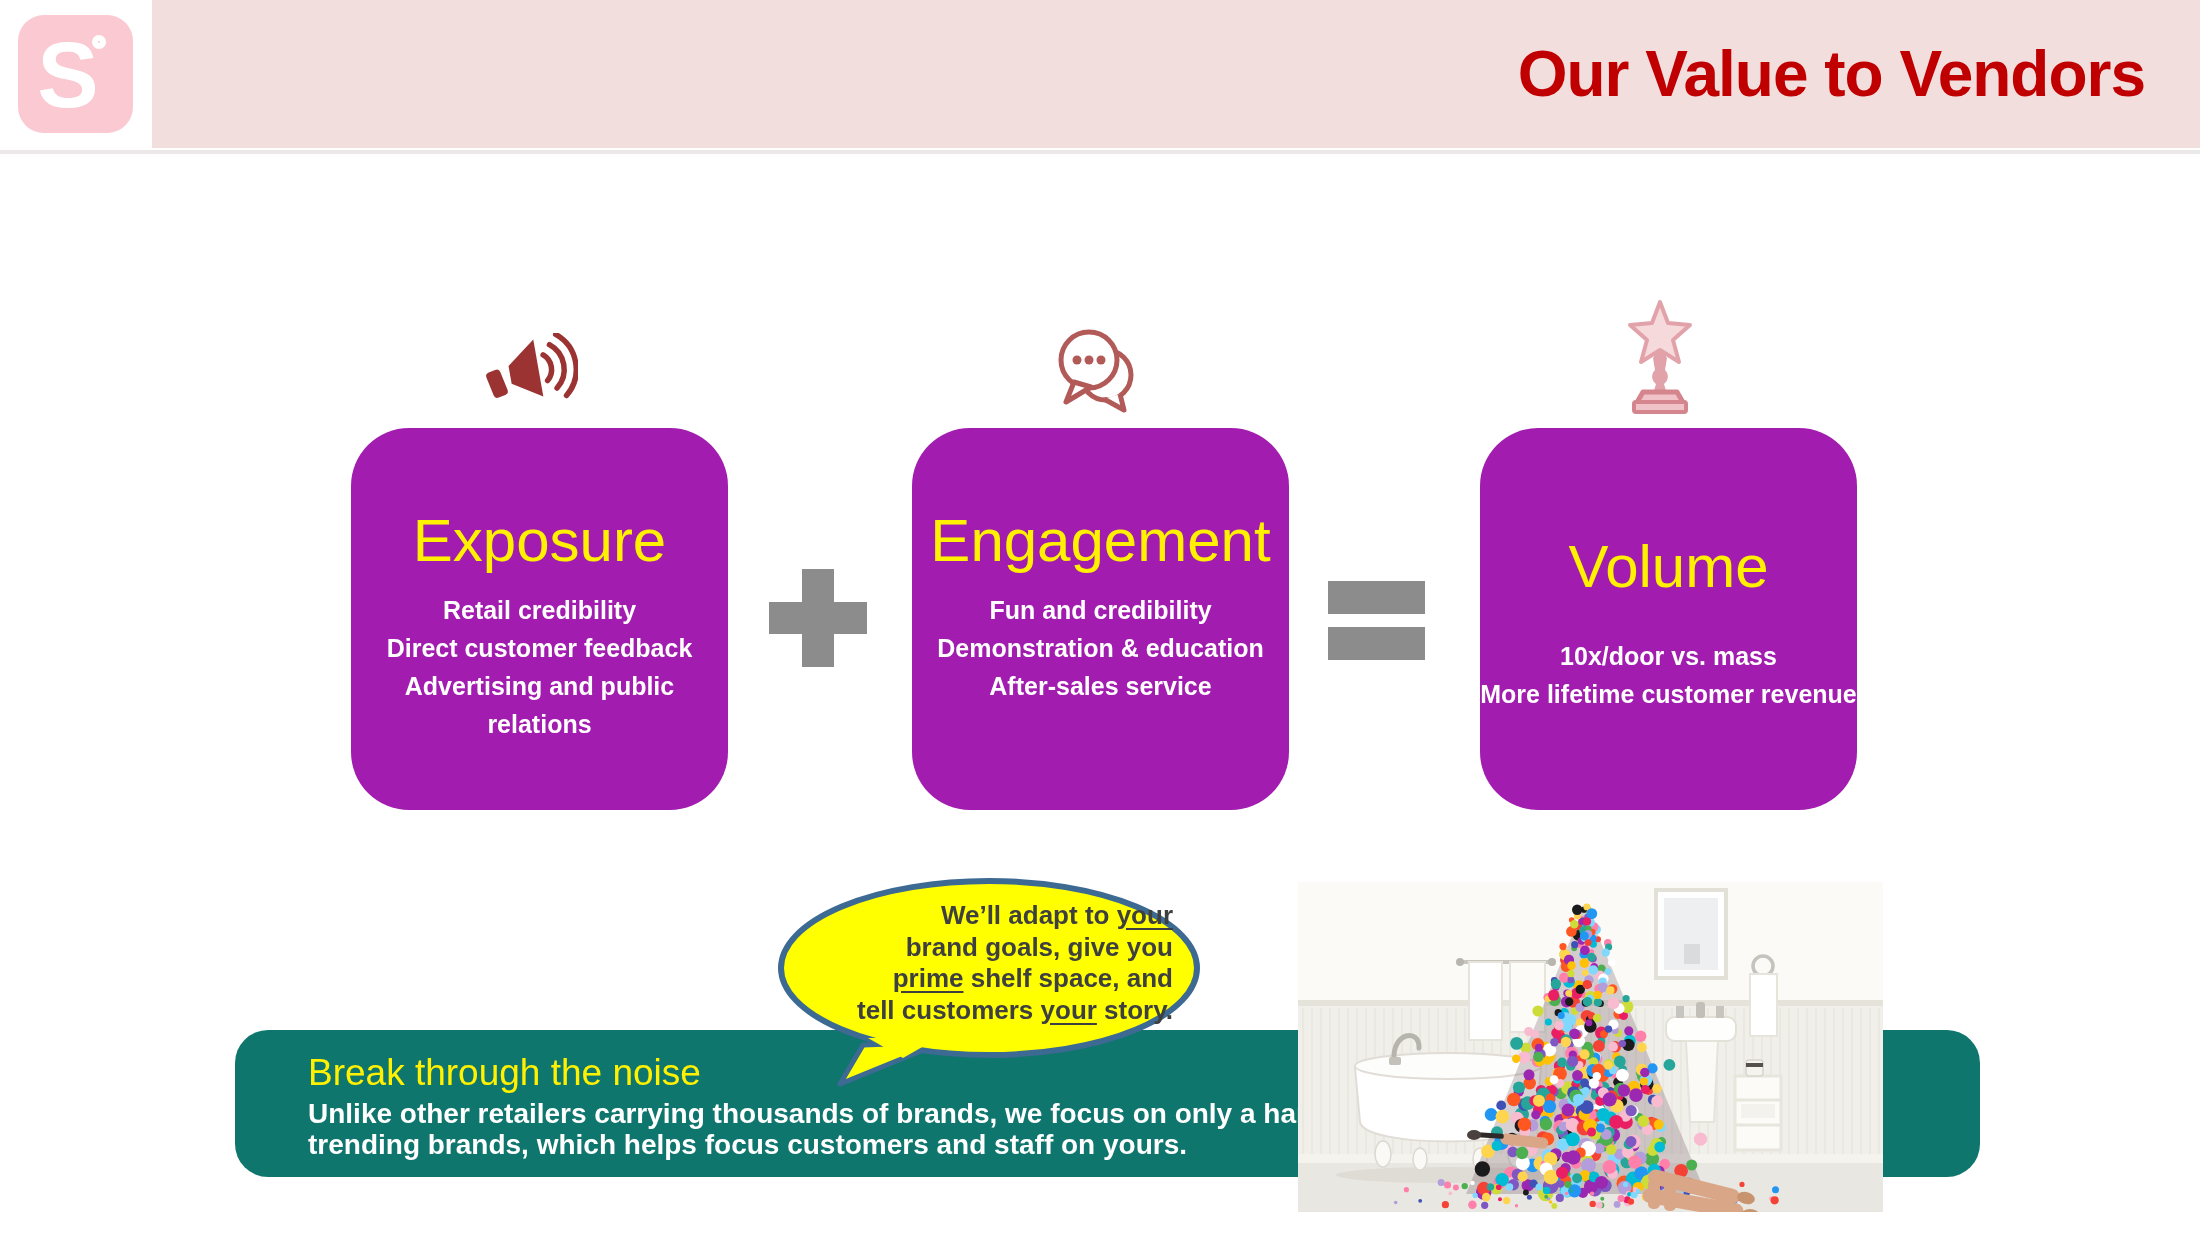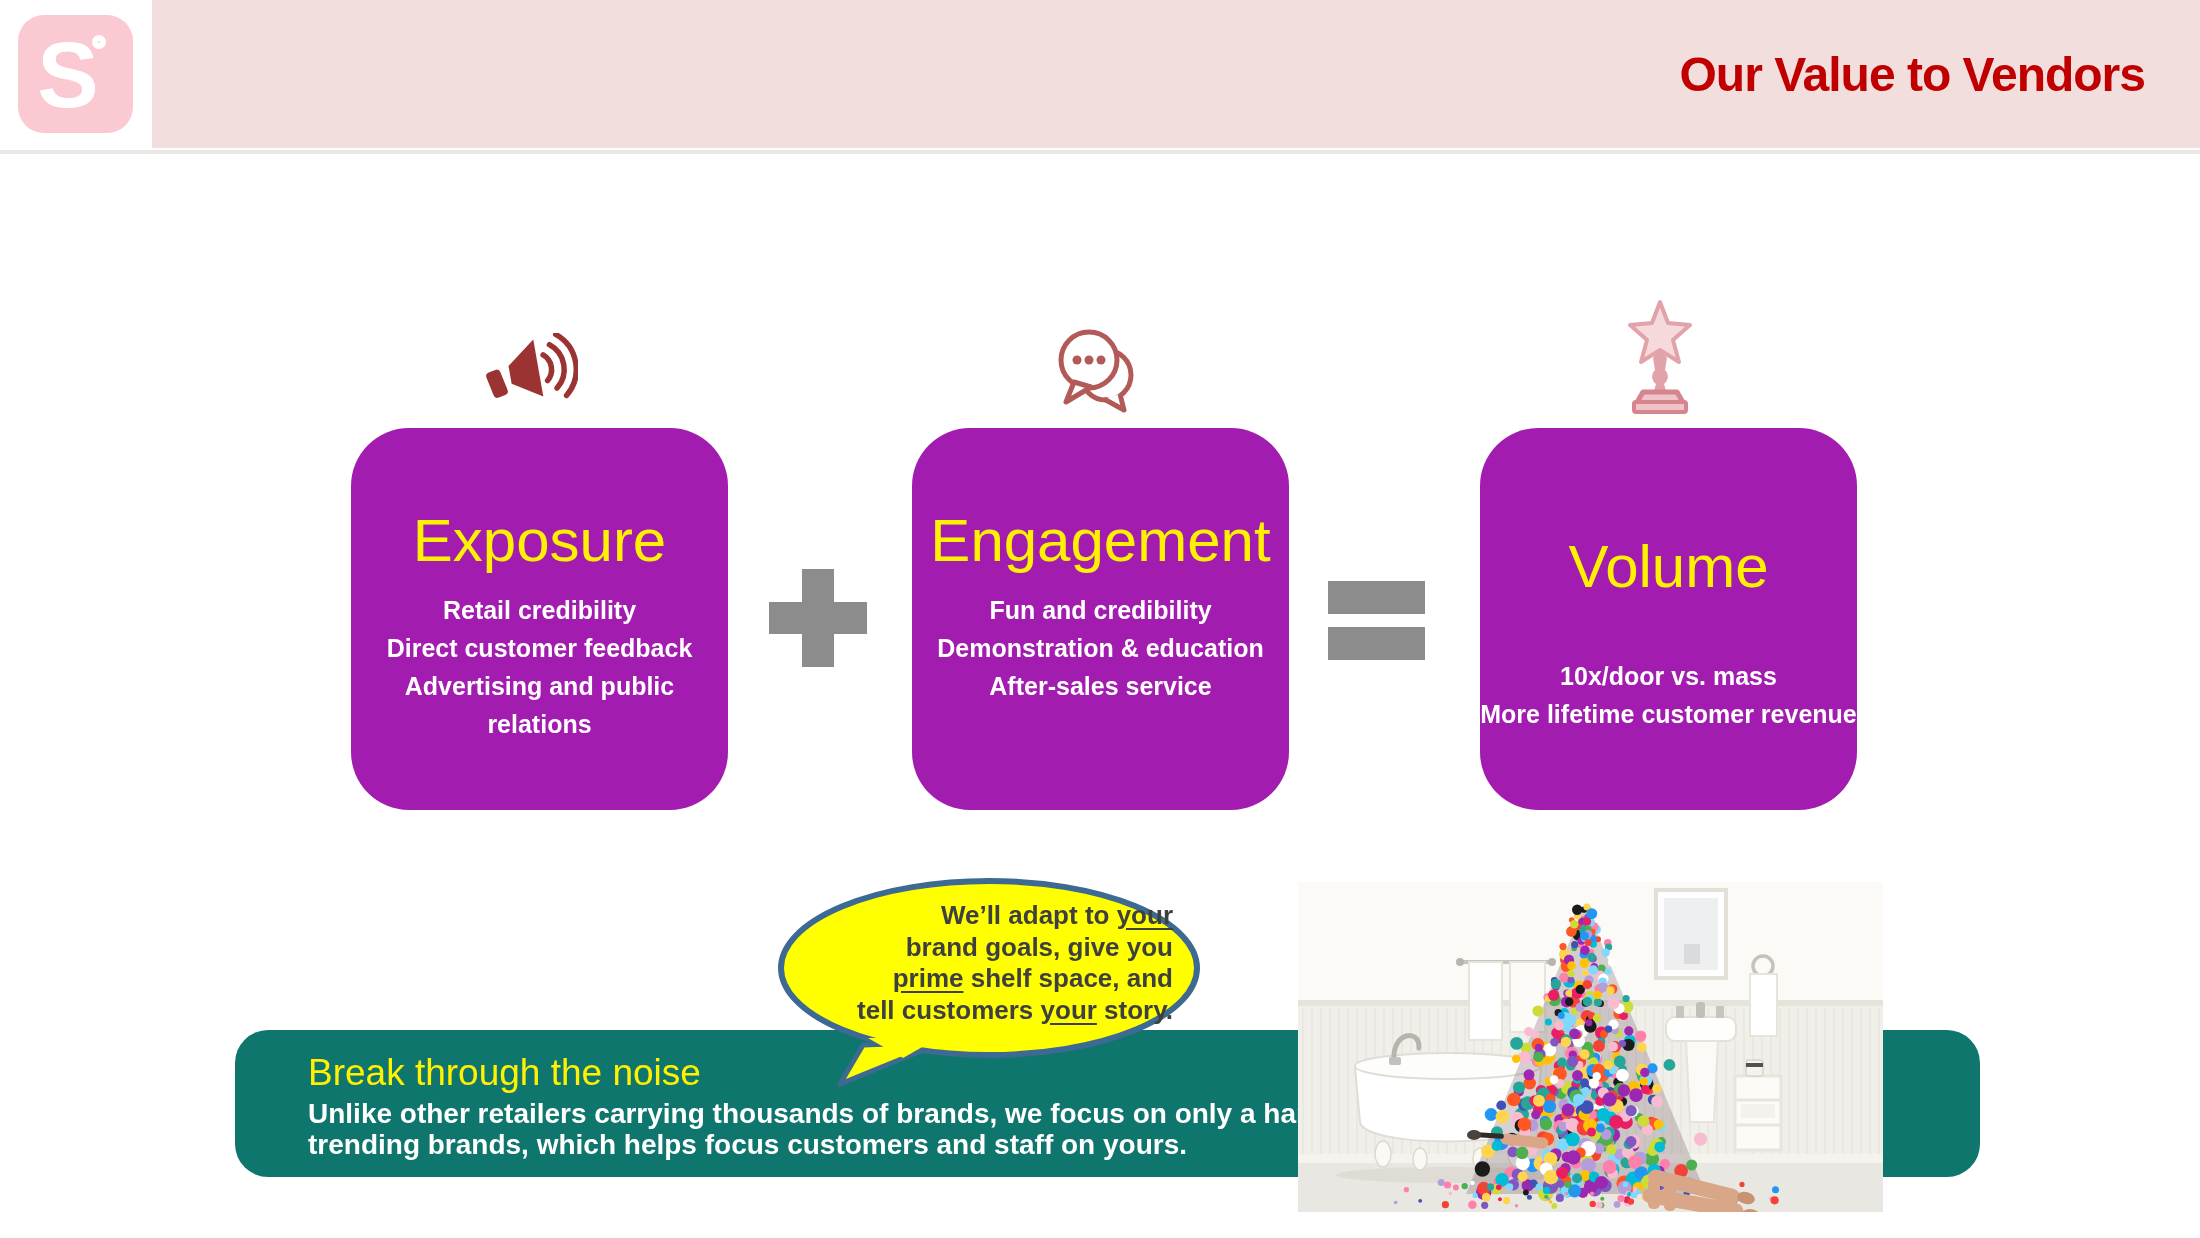--- a/index.html
+++ b/index.html
@@ -13,21 +13,21 @@
   .header-bar {
     position:absolute; left:152px; top:0; width:2048px; height:148px;
     background:#F3DEDE; display:flex; align-items:center; justify-content:flex-end;
     padding-right:55px;
   }
   .header-underline {
     position:absolute; left:0; top:150px; width:2200px; height:4px;
     background:#E9E2E2; opacity:.8;
   }
   .page-title {
-    font-size:48px; font-weight:800; color:#C00000; letter-spacing:-1px;
+    font-size:64px; font-weight:800; color:#C00000; letter-spacing:-1px;
     white-space:nowrap;
   }
   .logo {
     position:absolute; left:18px; top:15px; width:115px; height:118px;
     background:#FBC9D1; border-radius:26px;
   }
   .logo-letter {
     position:absolute; left:0; top:8px; width:100px; text-align:center;
     font-size:92px; font-weight:800; color:#ffffff;
   }
@@ -48,21 +48,21 @@
     background:#a21caf; border-radius:58px; color:#ffffff; text-align:center;
   }
   .card-exposure   { left:351px; }
   .card-engagement { left:912px; }
   .card-volume     { left:1480px; }
   .card-title {
     margin-top:78px; font-size:60px; font-weight:400; color:#FFF100;
   }
   .card-volume .card-title { margin-top:104px; }
   .card-bullets { margin-top:16px; font-size:25px; font-weight:bold; line-height:38px; }
-  .card-volume .card-bullets { margin-top:56px; }
+  .card-volume .card-bullets { margin-top:36px; }
 
   
   .op-plus { position:absolute; left:769px; top:569px; width:98px; height:98px; }
   .op-plus .h { position:absolute; left:0; top:33px; width:98px; height:32px; background:#8C8C8C; }
   .op-plus .v { position:absolute; left:33px; top:0; width:32px; height:98px; background:#8C8C8C; }
   .op-equals { position:absolute; left:1328px; top:581px; width:97px; height:79px; }
   .op-equals .b1 { position:absolute; left:0; top:0;  width:97px; height:33px; background:#8C8C8C; }
   .op-equals .b2 { position:absolute; left:0; top:46px; width:97px; height:33px; background:#8C8C8C; }
 
   

